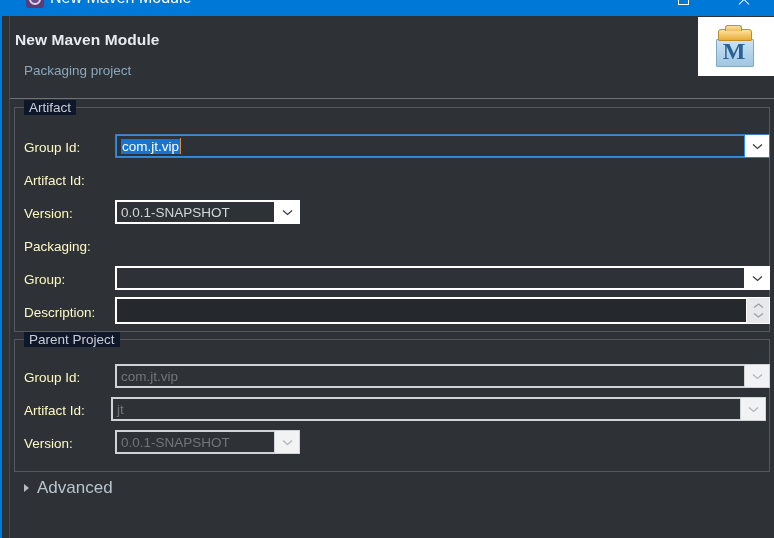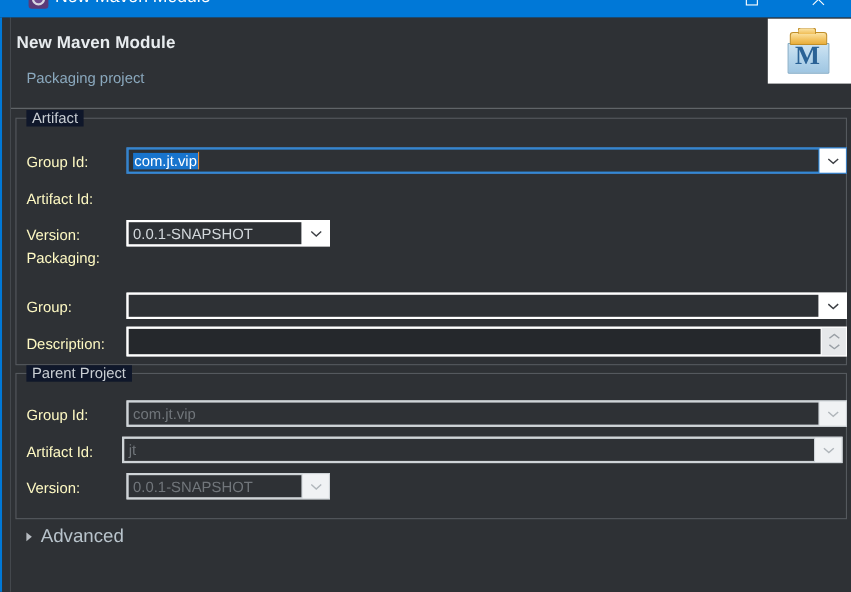--- a/index.html
+++ b/index.html
@@ -392,21 +392,21 @@
     <div class="inner">
       <span class="txt">0.0.1-SNAPSHOT</span>
     </div>
     <div class="dd-btn">
       <svg width="11" height="7" viewBox="0 0 11 7">
           <path d="M1 1.5 L5.5 5.5 L10 1.5" stroke="#3c3f44" stroke-width="1.3" fill="none"></path>
         </svg>
     </div>
   </div>
 
-  <div class="field-label" style="left:14px; top:126px;text-align:right;">Packaging:</div>
+  <div class="field-label" style="left:14px; top:138px;text-align:right;">Packaging:</div>
 
   <div class="field-label" style="left:14px; top:171px;">Group:</div>
   <div class="ctl" style="left:105px; top:167px; width:655px; height:24px;">
     <div class="inner">
       <span class="txt"></span>
     </div>
     <div class="dd-btn">
       <svg width="11" height="7" viewBox="0 0 11 7">
           <path d="M1 1.5 L5.5 5.5 L10 1.5" stroke="#3c3f44" stroke-width="1.3" fill="none"></path>
         </svg>

